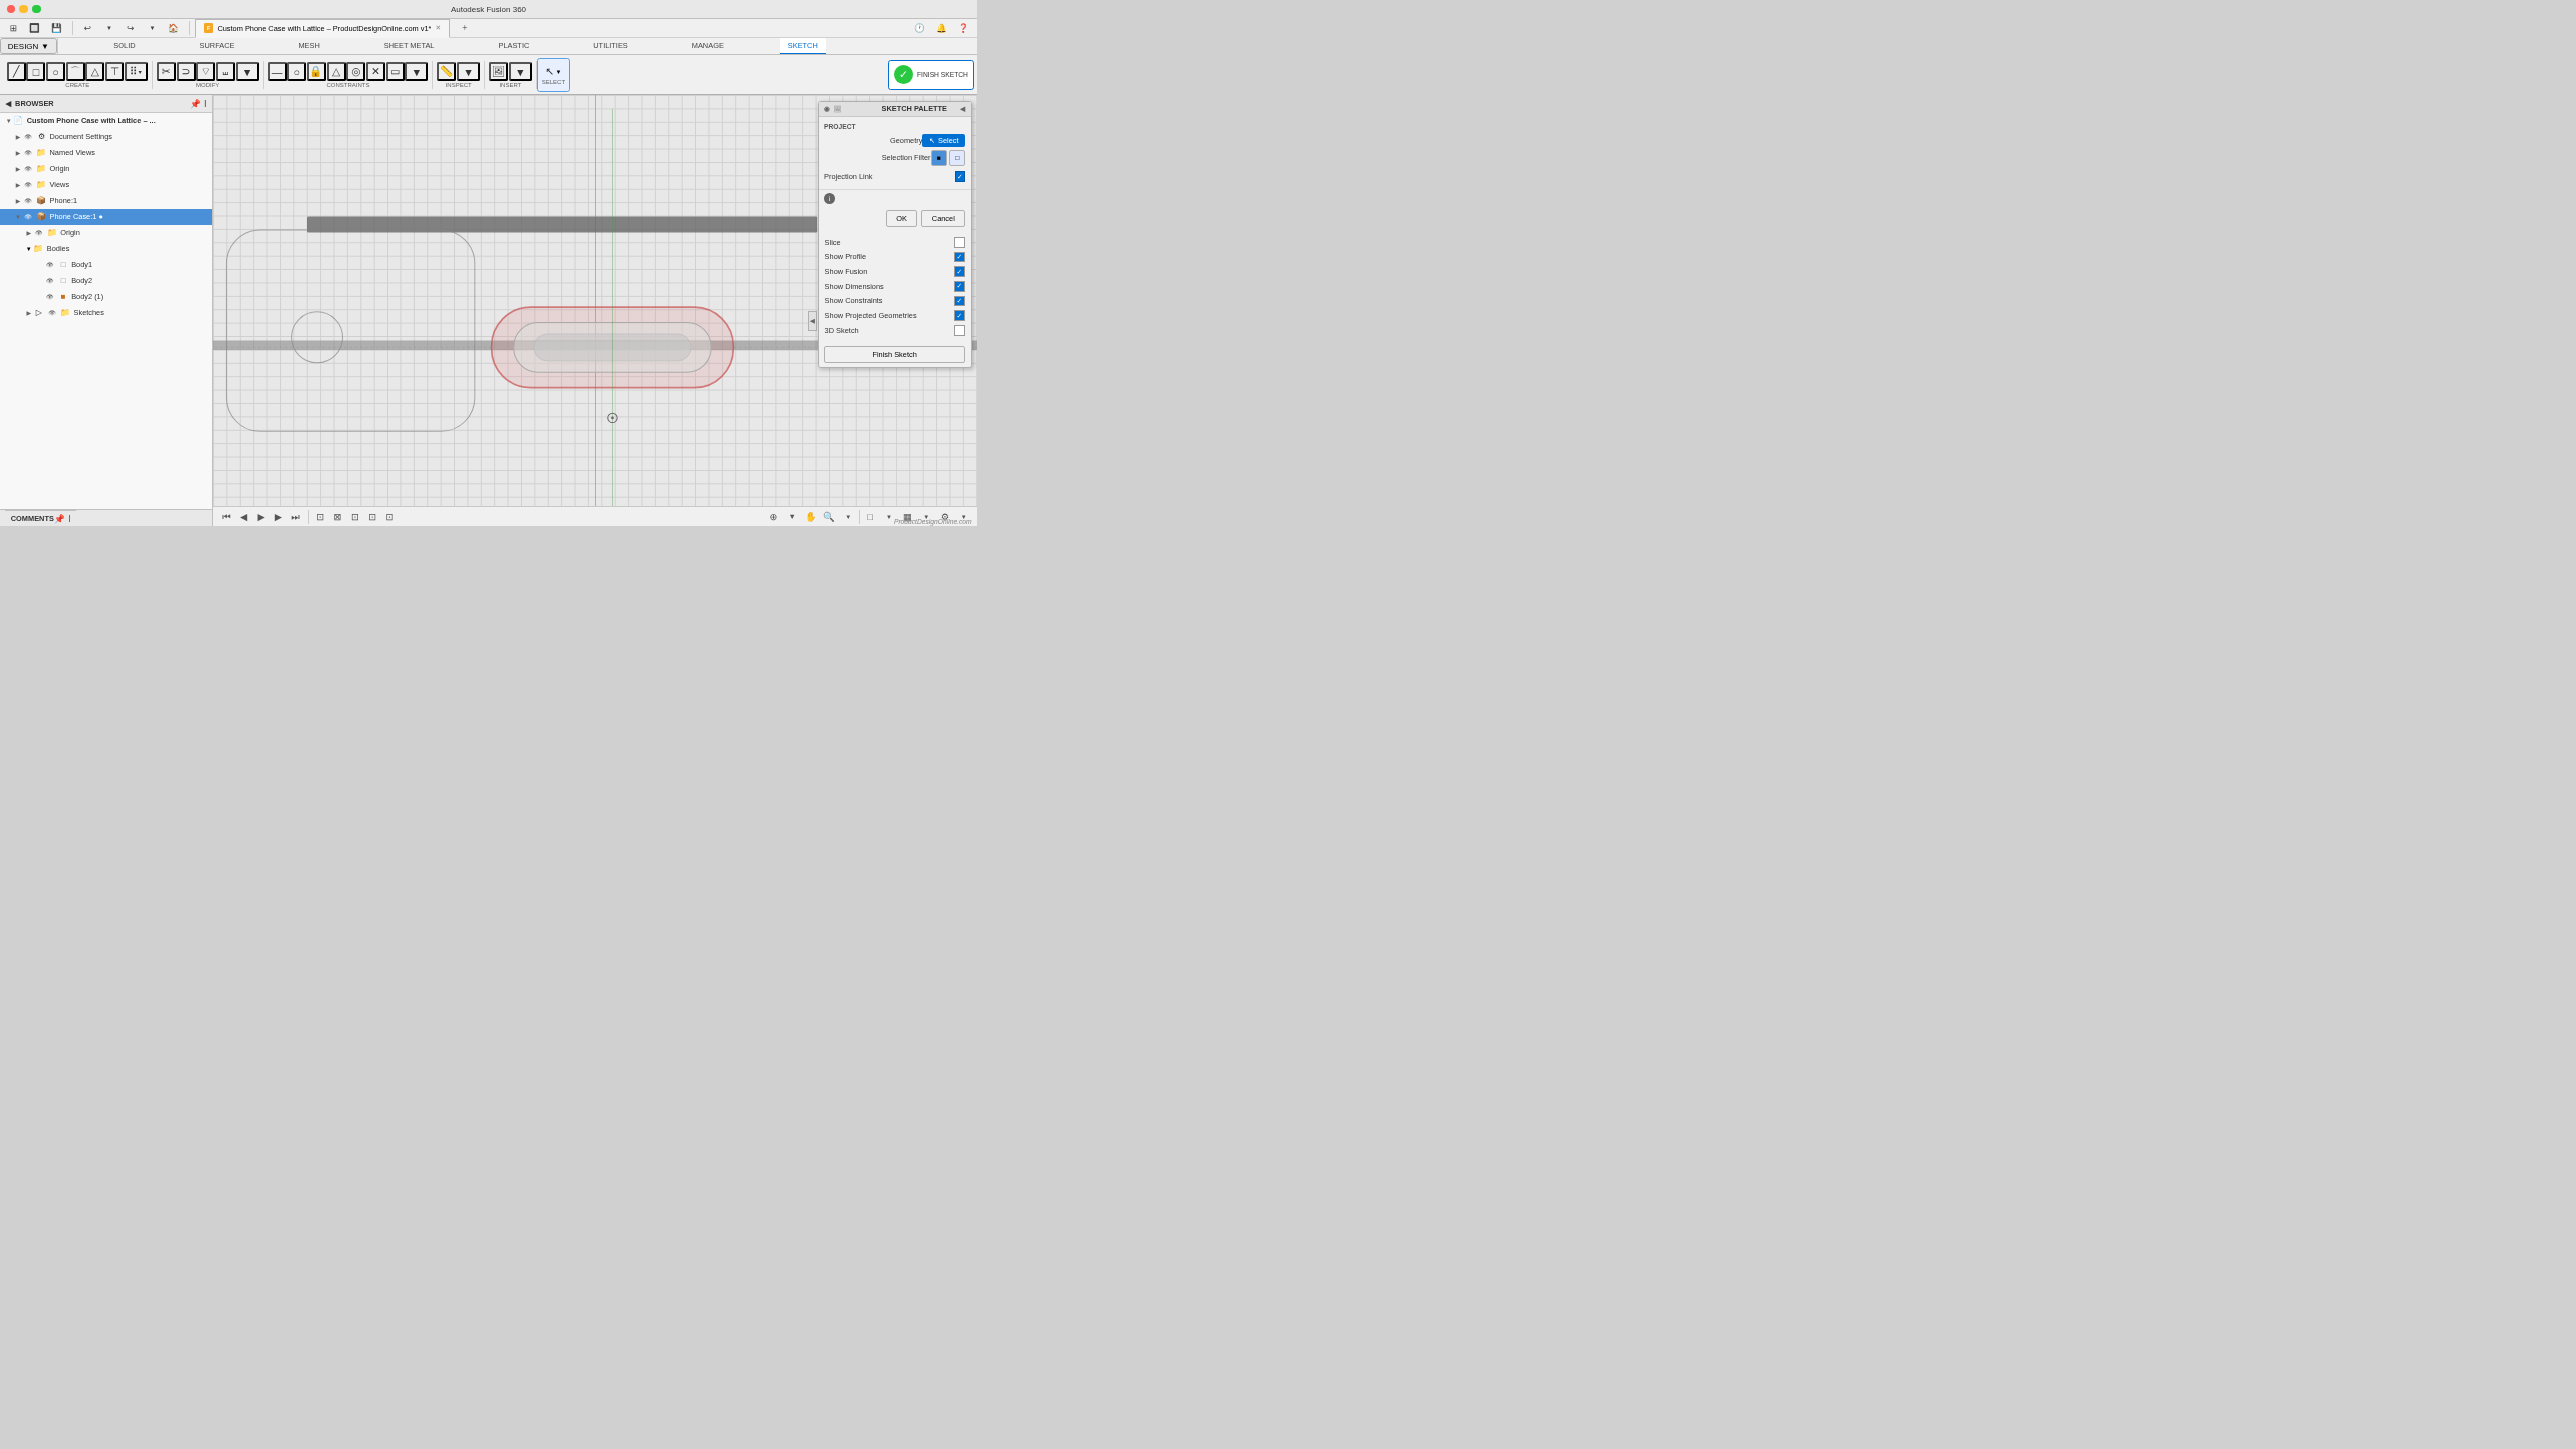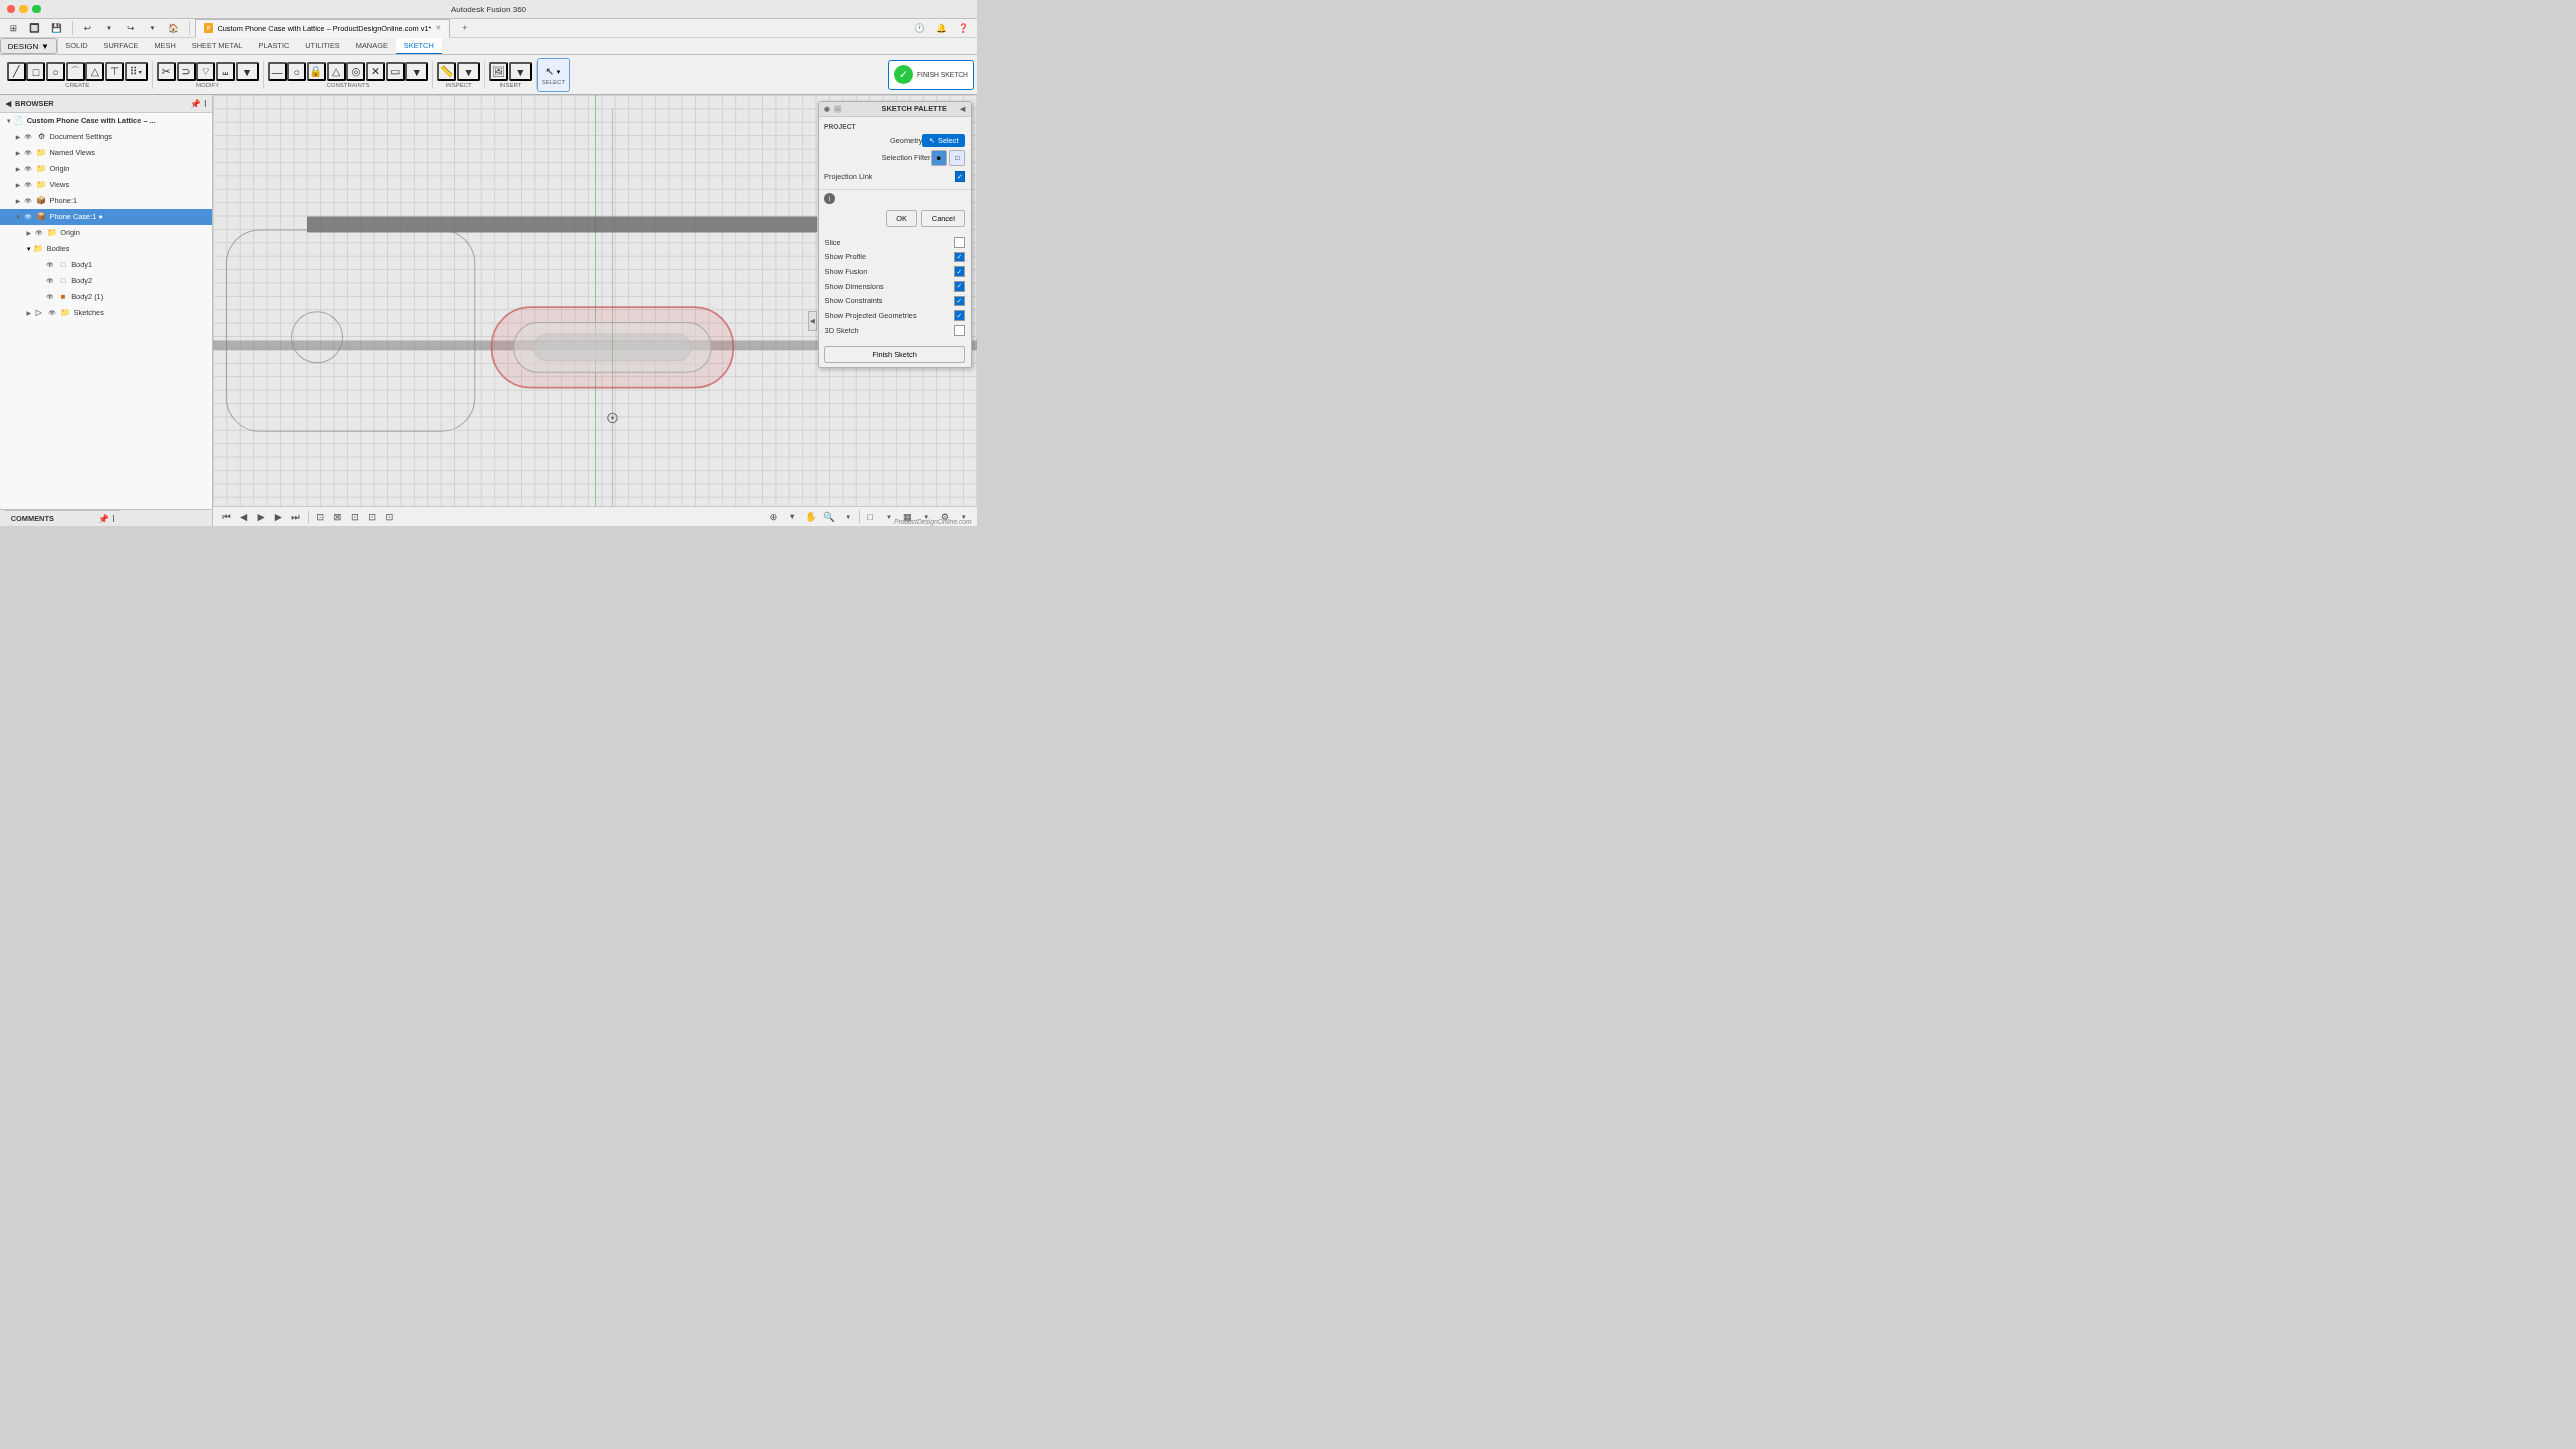--- a/index.html
+++ b/index.html
@@ -43,20 +43,21 @@
       color: #333;
       font-weight: 500;
     }
     .tab-item {
       font-size: 7.4px;
       padding: 2.7px 8px;
       color: #444;
       cursor: pointer;
       border-bottom: 1.3px solid transparent;
       font-weight: 500;
+      margin-left: 48px;
     }
     .tab-item.active {
       color: #0070d2;
       border-bottom: 1.3px solid #0070d2;
       background: #fff;
     }
 
     
     #full-toolbar {
       background: #f0f0f0;
@@ -795,21 +796,21 @@
       <div class="tree-item" style="padding-left:24px;">
         <span class="tree-arrow">▶</span>
         <span class="tree-icon">▷</span>
         <span class="tree-icon" style="font-size:6px;">👁</span>
         <span class="tree-icon">📁</span>
         <span class="tree-label">Sketches</span>
       </div>
     </div>
 
     <div id="comments-bar" style="margin-top:auto;">
-      <div style="background:#e8e8e8;padding:2.7px 5.4px;font-size:7.4px;font-weight:600;color:#333;display:flex;align-items:center;justify-content:flex-start;border-top:0.7px solid #c0c0c0;height:17.4px;gap:44px;">
+      <div style="background:#e8e8e8;padding:2.7px 5.4px;font-size:7.4px;font-weight:600;color:#333;display:flex;align-items:center;justify-content:flex-start;border-top:0.7px solid #c0c0c0;height:17.4px;">
         <span>COMMENTS</span>
         <div style="display:flex;gap:2.7px;">
           <button class="nav-btn" style="width:12px;height:12px;">📌</button>
           <span style="color:#666;">|</span>
         </div>
       </div>
     </div>
   </div>
 
   <div id="viewport">

